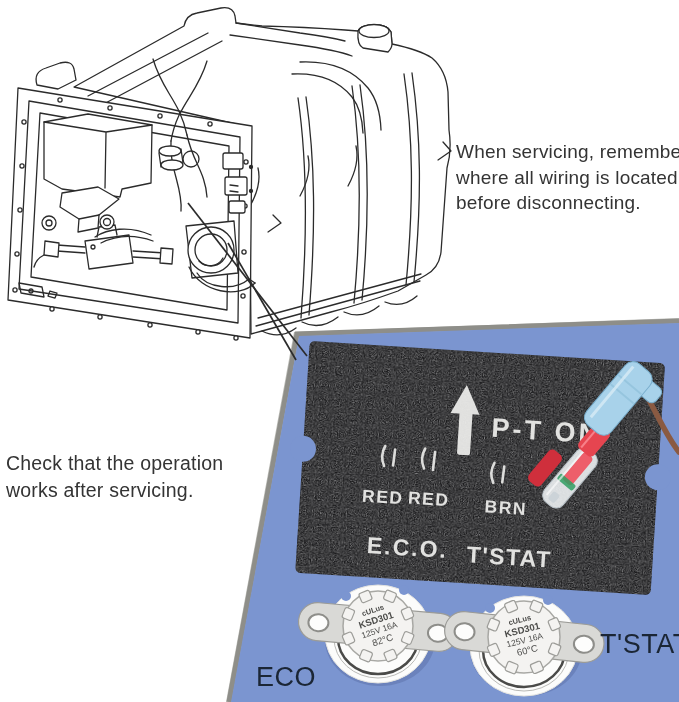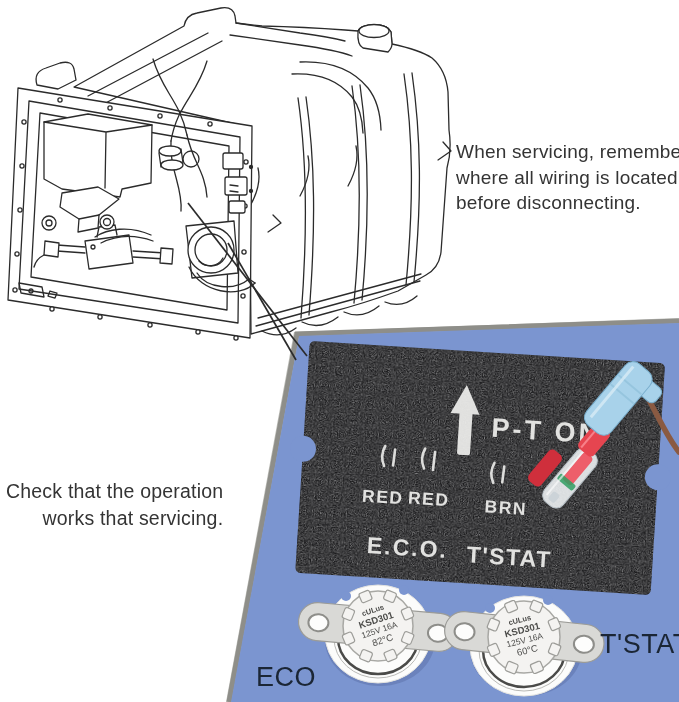--- a/index.html
+++ b/index.html
@@ -7,21 +7,21 @@
     position:relative;width:679px;height:702px;overflow:hidden;
     background:#ffffff;font-family:"Liberation Sans",sans-serif;
   }
   #scene{position:absolute;left:0;top:0;}
   .note{
     position:absolute;color:#343434;font-size:19px;line-height:25.5px;
     letter-spacing:.2px;
   }
   .note span{display:block;white-space:nowrap;}
   #note-right{left:456px;top:139px;}
-  #note-left{left:6px;top:478px;font-size:19.5px;line-height:27px;text-align:right;}
+  #note-left{left:6px;top:450px;font-size:19.5px;line-height:27px;}
   .caption{
     position:absolute;color:#1b2635;font-size:27px;letter-spacing:.5px;
   }
   #caption-eco{left:256px;top:615px;margin-top:47px;}
   #caption-tstat{left:600px;top:629px;}
   svg text{font-family:"Liberation Sans",sans-serif;}
   .stencil{fill:#eeeeec;font-weight:700;}
 </style>
 </head>
 <body>
@@ -332,18 +332,18 @@
 </svg>
 
   <div class="note" id="note-right">
     <span>When servicing, remember</span>
     <span>where all wiring is located</span>
     <span>before disconnecting.</span>
   </div>
 
   <div class="note" id="note-left">
     <span>Check that the operation</span>
-    <span>works that servicing.</span>
+    <span>works after servicing.</span>
   </div>
 
   <div class="caption" id="caption-eco">ECO</div>
   <div class="caption" id="caption-tstat">T'STAT</div>
 </div>
 
 </body></html>

